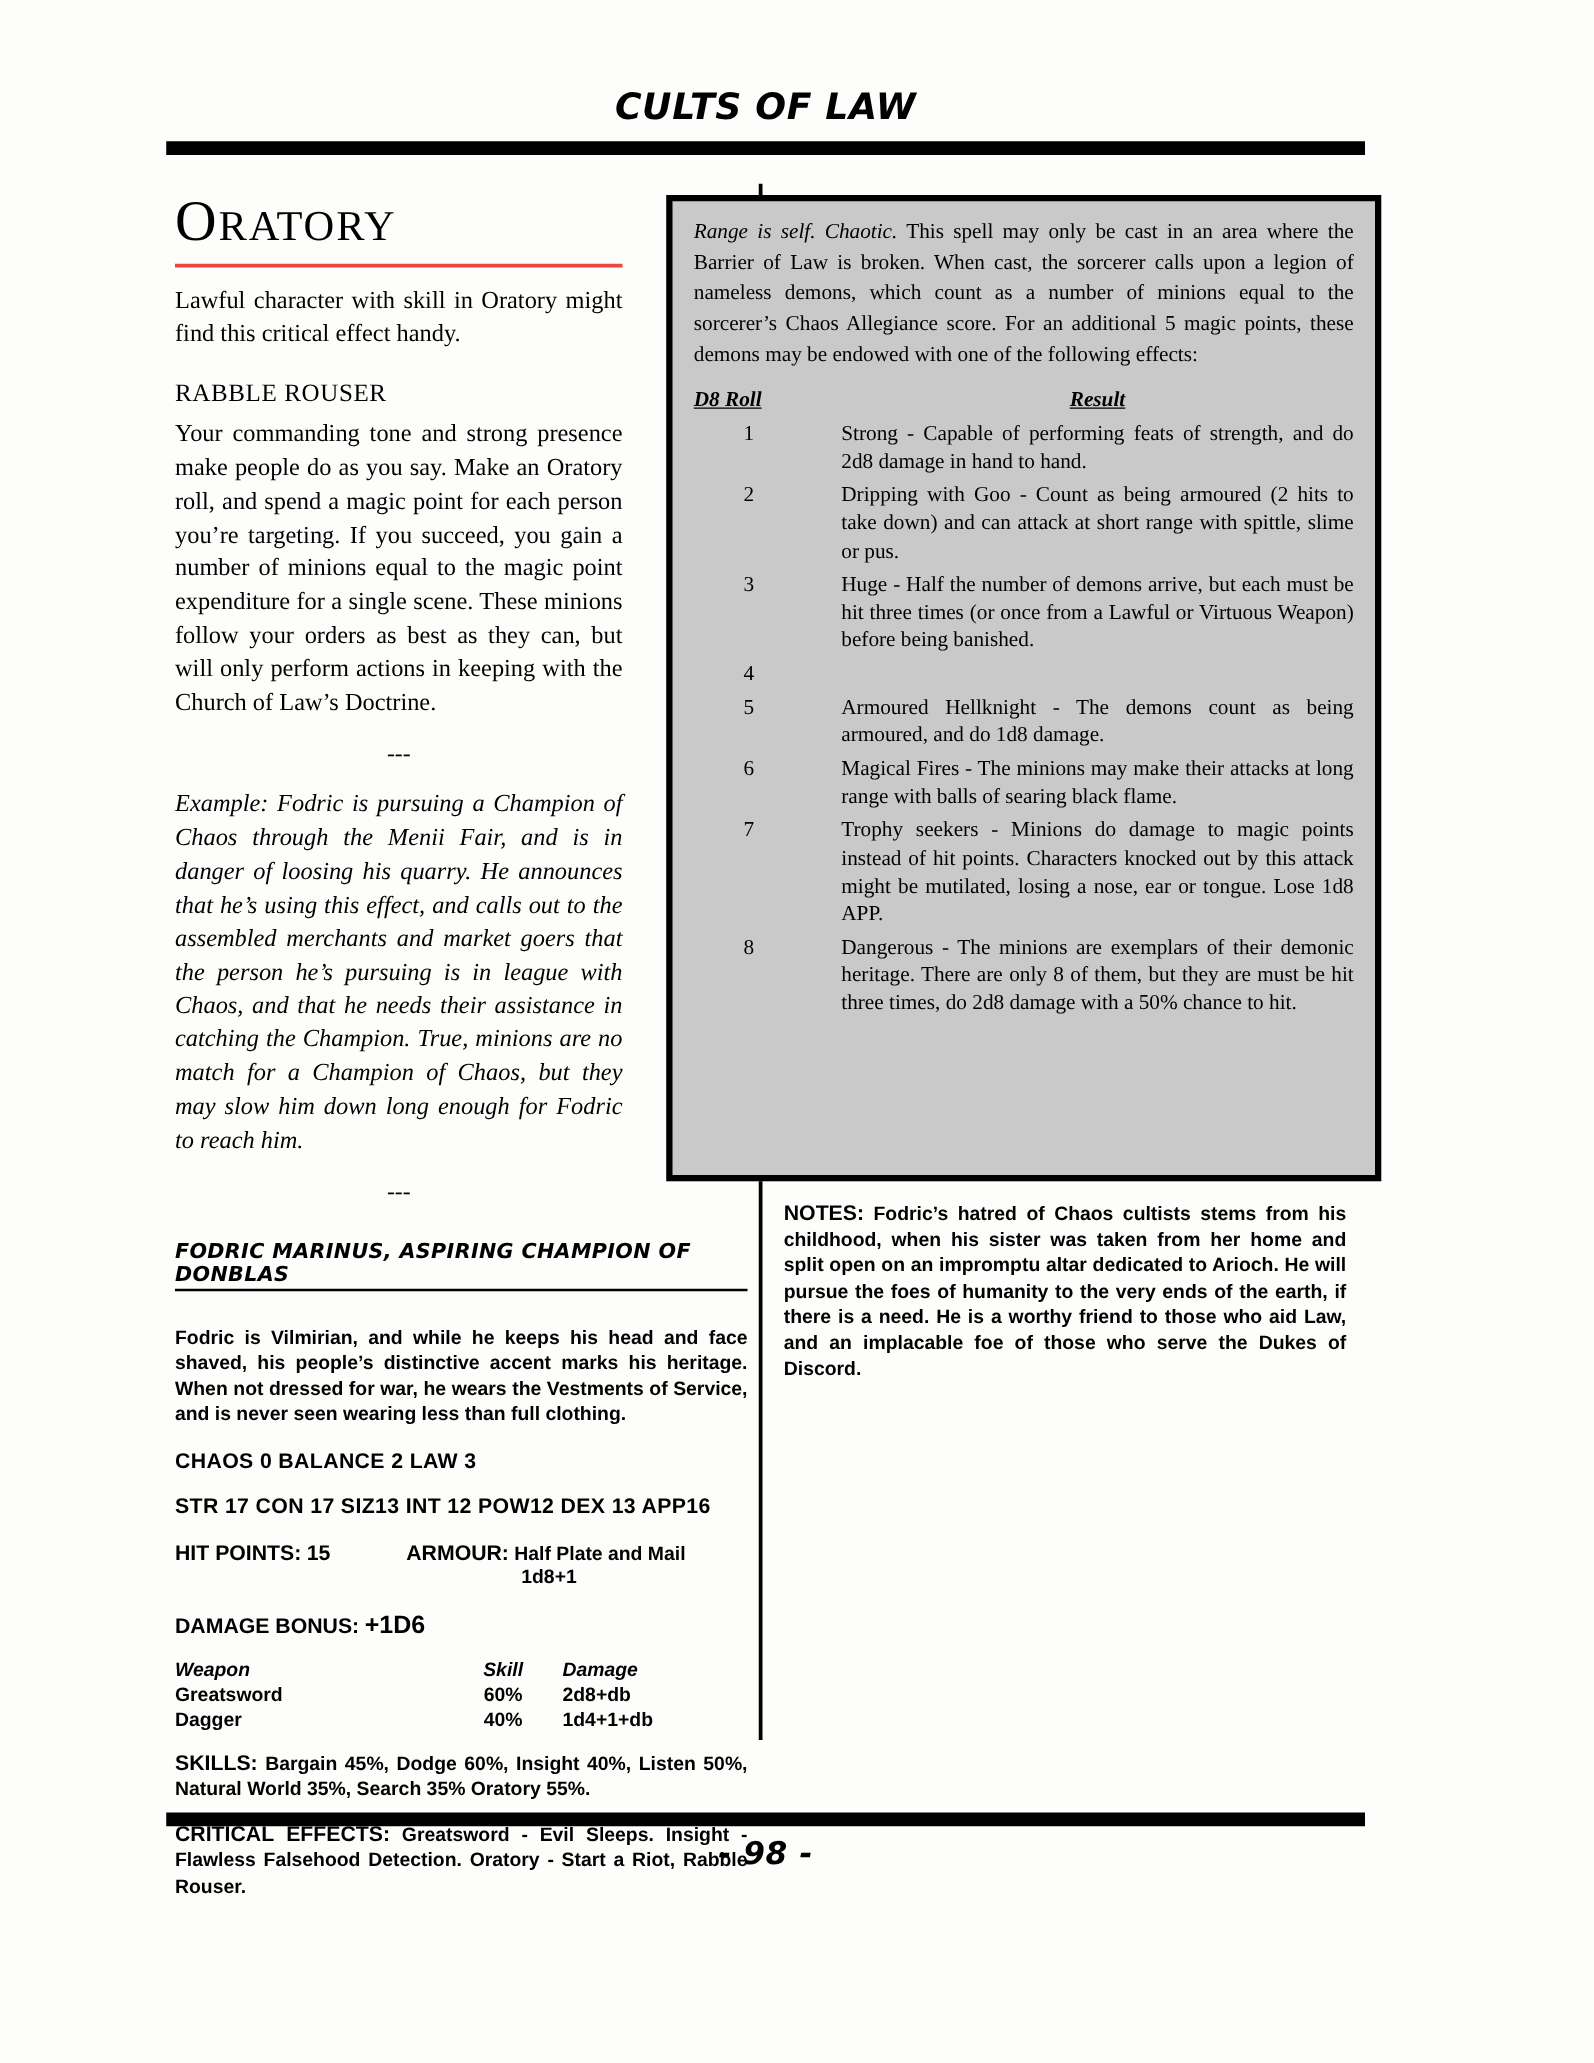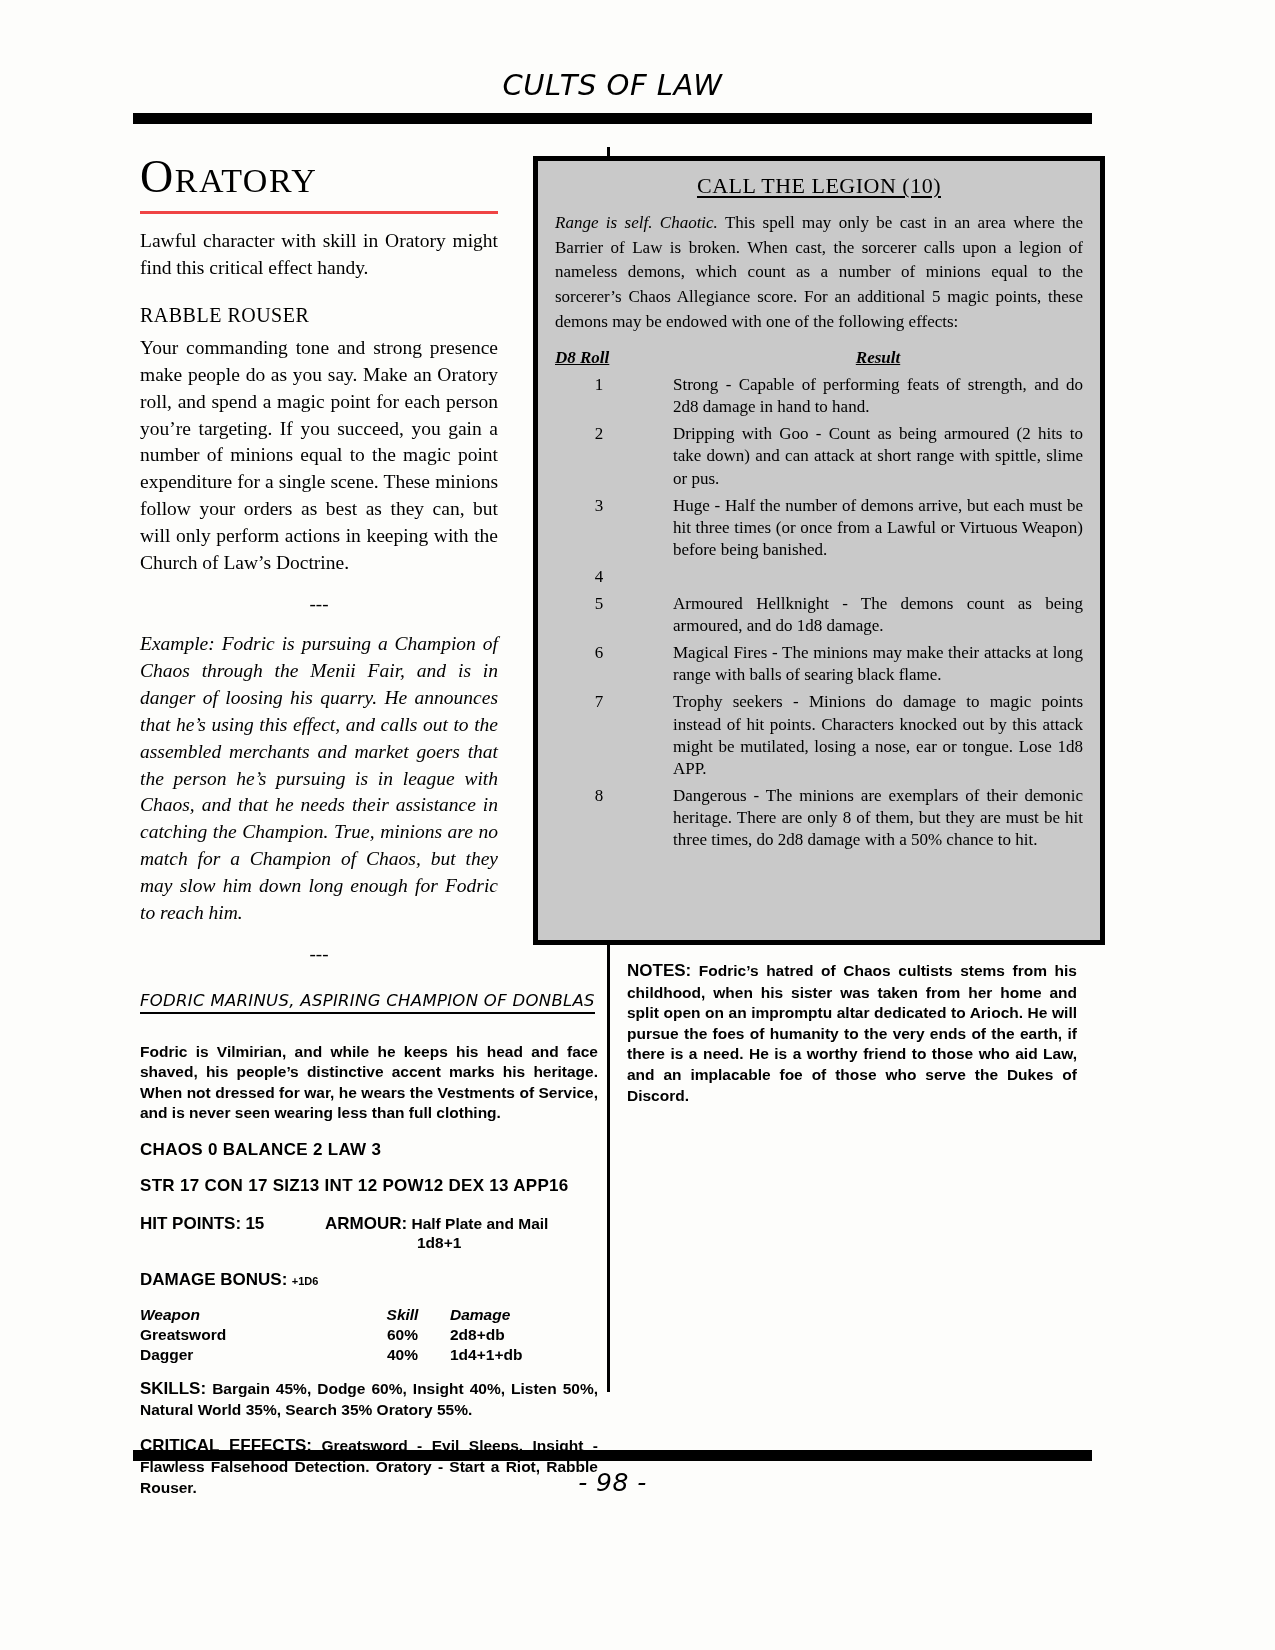--- a/index.html
+++ b/index.html
@@ -4,21 +4,21 @@
 <style>
   * { margin:0; padding:0; box-sizing:border-box; }
   body { background:#e8e8e8; }
   .page {
     position:relative; width:1275px; height:1650px; margin:0 auto;
     background:#fdfdfb; color:#000;
     font-family:"Liberation Serif", serif;
   }
   .display {
     font-family:"DejaVu Sans", sans-serif;
-    font-weight:normal; font-style:italic; letter-spacing:0.5px;
+    font-weight:bold; font-style:italic; letter-spacing:0.5px;
   }
   
   .header-title {
     position:absolute; top:68px; left:133px; width:959px;
     text-align:center; font-size:29px;
   }
   .rule { position:absolute; left:133px; width:959px; height:11px; background:#000; }
   .rule-top { top:113px; }
   .rule-bottom { top:1450px; }
   .page-number {
@@ -45,21 +45,21 @@
     display:inline-block; font-size:16.5px; letter-spacing:0.3px;
     border-bottom:2.5px solid #000; padding-bottom:2px; margin:10px 0 8px;
   }
   .statblock { font-family:"Liberation Sans","DejaVu Sans",sans-serif; }
   .desc { font-size:15.5px; font-weight:bold; line-height:1.32; text-align:justify;margin-top:20px; }
   .stat-line { font-size:17px; font-weight:bold; margin-top:16px; letter-spacing:0.3px; }
   .hp-row { display:grid; grid-template-columns:185px 1fr; margin-top:18px; font-size:15.5px; font-weight:bold; }
   .lbl-big { font-size:17px; font-weight:bold; }
   .armour-val2 { padding-left:92px; }
   .dmg-row { margin-top:18px; }
-  .dmg-row .val { font-size:11px; font-weight:bold; }
+  .dmg-row .val { font-size:20px; font-weight:bold; }
   .wtable { display:grid; grid-template-columns:215px 95px 1fr; margin-top:16px; font-size:15.5px; font-weight:bold; row-gap:2px; }
   .wtable .hdr { font-style:italic; }
   .wtable .c-skill { text-align:center; }
   .para-block { margin-top:14px; font-size:15.5px; font-weight:bold; line-height:1.32; text-align:justify; }
   .para-block .lbl-big { font-size:17px; }
 
   
   .spellbox {
     position:absolute; left:533px; top:156px; width:572px; min-height:789px;
     background:#c9c9c9; border:5px solid #000; padding:12px 17px 16px;
@@ -145,21 +145,20 @@
         <span class="lbl-big">SKILLS:</span><span> Bargain 45%, Dodge 60%, Insight 40%, Listen 50%, Natural World 35%, Search 35% Oratory 55%.</span>
       </p>
 
       <p class="para-block">
         <span class="lbl-big">CRITICAL EFFECTS:</span><span> Greatsword - Evil Sleeps. Insight - Flawless Falsehood Detection. Oratory - Start a Riot, Rabble Rouser.</span>
       </p>
     </div>
   </div>
 
   <div class="spellbox">
-    <div class="spell-title">CALL THE LEGION (10)</div>
     <p class="spell-intro">
       <i>Range is self. Chaotic.</i><span> This spell may only be cast in an area where the Barrier of Law is broken. When cast, the sorcerer calls upon a legion of nameless demons, which count as a number of minions equal to the sorcerer’s Chaos Allegiance score. For an additional 5 magic points, these demons may be endowed with one of the following effects:</span>
     </p>
 
     <div class="d8-header">
       <div class="c1"><span>D8 Roll</span></div>
       <div class="c2"><span>Result</span></div>
     </div>
 
     <div class="d8-row">

